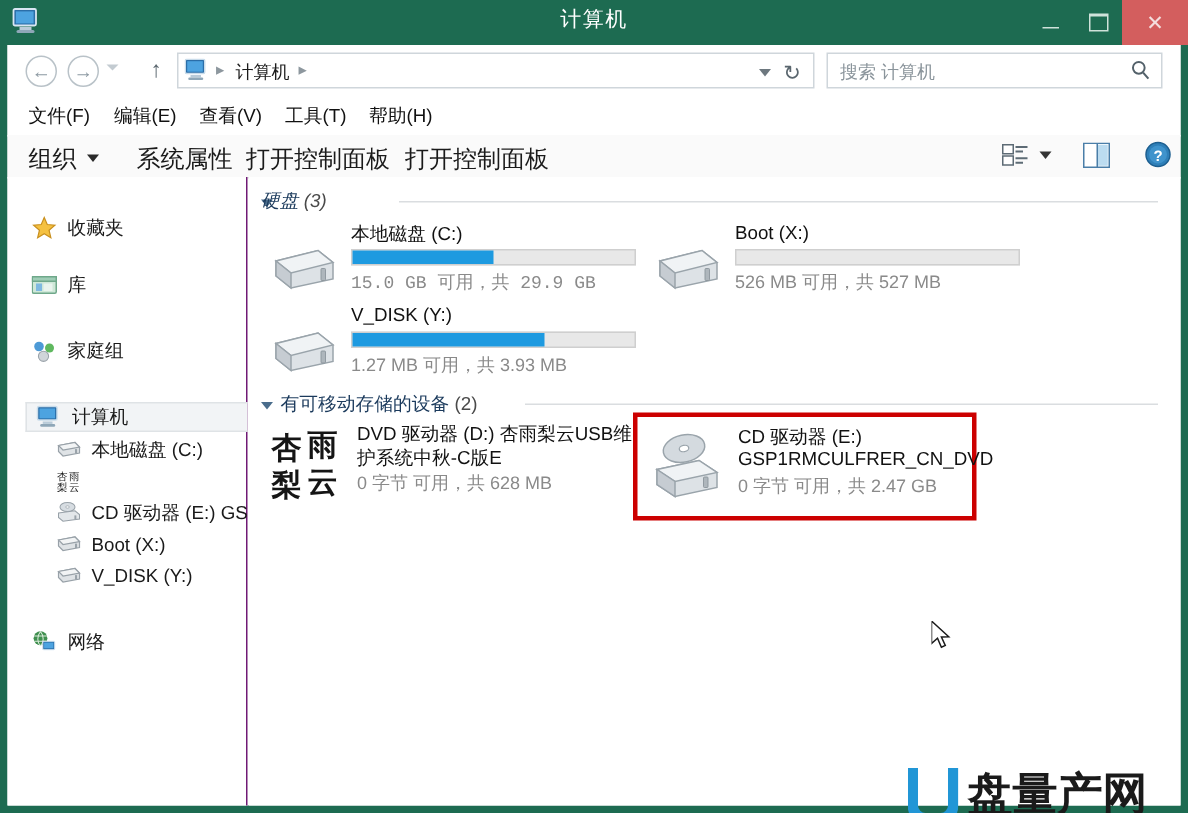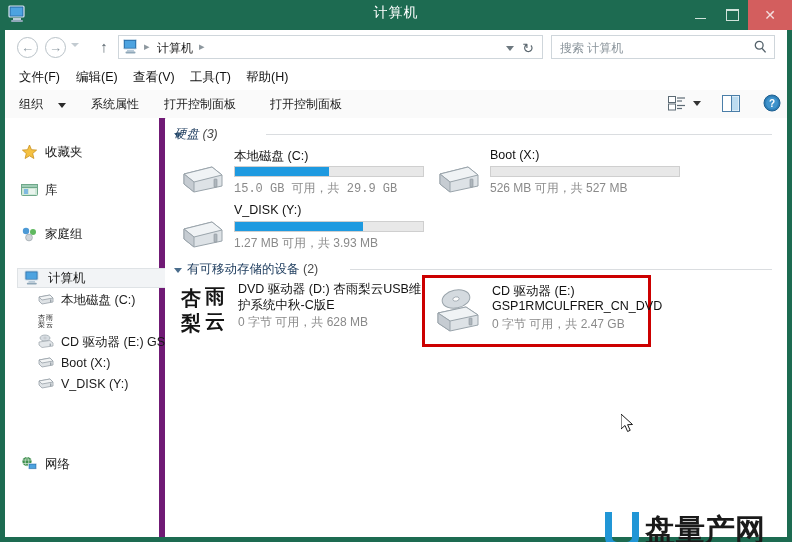--- a/index.html
+++ b/index.html
@@ -88,32 +88,32 @@
   }
   .menu-item{
     position:absolute;top:5px;font-size:12.5px;color:#111;white-space:nowrap;text-align:right;
   }
   
   .toolbar{
     position:absolute;left:0;top:60px;width:782px;height:28px;
     background:#fafafa;border-bottom:1px solid #e3e5e7;
   }
   .tb-item{
-    position:absolute;top:6px;font-size:12px;color:#1a1a1a;white-space:nowrap;
+    position:absolute;top:6px;font-size:16px;color:#1a1a1a;white-space:nowrap;
   }
   .tb-caret{
     position:absolute;top:13px;width:0;height:0;
     border-left:4px solid transparent;border-right:4px solid transparent;
     border-top:5px solid #2a2a2a;
   }
   .tb-icon{position:absolute;top:4px;}
   
   .sidebar{
     position:absolute;left:0;top:88px;width:160px;height:419px;
-    background:#ffffff;border-right:6px solid #701a75;box-sizing:border-box;
+    background:#ffffff;border-right:1px solid #701a75;box-sizing:border-box;
   }
   .sb-row{
     position:absolute;left:0;width:159px;height:20px;
     display:flex;align-items:center;font-size:12.5px;color:#1a1a1a;
     white-space:nowrap;overflow:hidden;
   }
   .sb-row.root{font-size:12.5px;}
   .sb-row.selected{
     background:#f2f4f6;border:1px solid #dfe3e6;border-right:none;box-sizing:border-box;
   }
@@ -357,21 +357,21 @@
         <span class="sb-ico">
           <svg width="18" height="14" viewBox="0 0 18 14">
             <path d="M2,5 L13,3 L16,6 L16,10 L5,12 L2,9 Z" fill="#dfe3e6" stroke="#98a1a8" stroke-width="0.8"></path>
             <path d="M2,5 L13,3 L16,6 L5,8 Z" fill="#f2f4f5" stroke="#98a1a8" stroke-width="0.8"></path>
             <rect x="13" y="7.4" width="1.4" height="3" fill="#9aa3aa"></rect>
           </svg>
         </span>
         <span>V_DISK (Y:)</span>
       </div>
 
-      <div class="sb-row" style="left:16px;top:300px;width:140px;margin-top:36px;">
+      <div class="sb-row" style="left:16px;top:300px;width:140px;">
         <span class="sb-ico">
           <svg width="17" height="16" viewBox="0 0 17 16">
             <circle cx="6" cy="5.5" r="4.6" fill="#3f8f4f"></circle>
             <path d="M1.8,4 H10.2 M1.8,7.5 H10.2 M6,1 C3.6,4 3.6,8 6,10.5 M6,1 C8.4,4 8.4,8 6,10.5" stroke="#d9ead9" stroke-width="0.7" fill="none"></path>
             <rect x="7.5" y="7.5" width="8" height="5.6" rx="0.6" fill="#2b6ea8" stroke="#d8e6f2" stroke-width="0.7"></rect>
             <rect x="8.4" y="8.4" width="6.2" height="3.8" fill="#4da3e0"></rect>
           </svg>
         </span>
         <span>网络</span>
       </div>

